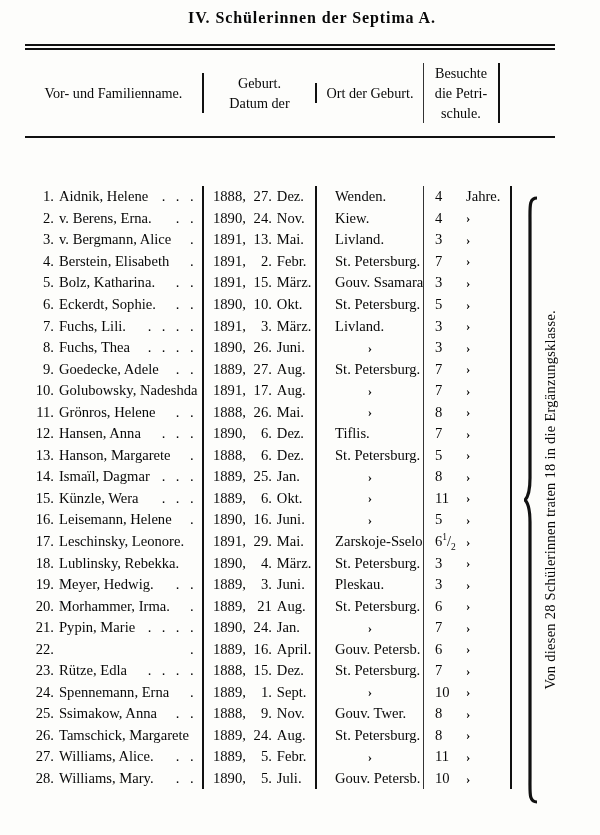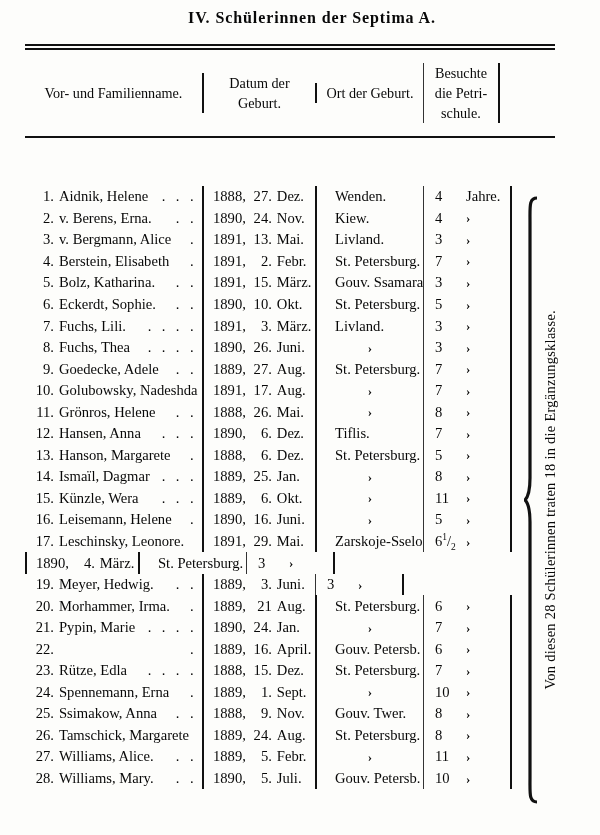--- a/index.html
+++ b/index.html
@@ -209,22 +209,22 @@
   <div class="doc-title">IV. Schülerinnen der Septima A.</div>
 
   <div class="table-wrap">
 
     <div class="rule-double"></div>
 
     <div class="head-band">
       <div class="head-row">
         <div class="hcell hcell-name">Vor- und Familienname.</div>
         <div class="hcell hcell-date">
+          <div>Geburt.</div>
           <div>Datum der</div>
-          <div>Geburt.</div>
         </div>
         <div class="hcell hcell-place">Ort der Geburt.</div>
         <div class="hcell hcell-years">
           <div>Besuchte</div>
           <div>die Petri-</div>
           <div>schule.</div>
         </div>
       </div>
     </div>
 
@@ -548,20 +548,25 @@
           </div>
           <div class="cell c-place">
             <span>Zarskoje-Sselo.</span>
           </div>
           <div class="cell c-years">
             <span class="yr-num frac">6<sup>1</sup>/<sub>2</sub></span>
             <span class="yr-unit ditto-mark">›</span>
           </div>
         </div>
         <div class="brow">
+          <div class="cell c-name">
+            <span class="idx">18.</span>
+            <span class="nm">Lublinsky, Rebekka.</span>
+            <span class="dots"></span>
+          </div>
           <div class="cell c-date">
             <span class="dt-year">1890,</span>
             <span class="dt-day">4.</span>
             <span class="dt-mon">März.</span>
           </div>
           <div class="cell c-place">
             <span>St. Petersburg.</span>
           </div>
           <div class="cell c-years">
             <span class="yr-num">3</span>
@@ -571,20 +576,23 @@
         <div class="brow">
           <div class="cell c-name">
             <span class="idx">19.</span>
             <span class="nm">Meyer, Hedwig.</span>
             <span class="dots">. .</span>
           </div>
           <div class="cell c-date">
             <span class="dt-year">1889,</span>
             <span class="dt-day">3.</span>
             <span class="dt-mon">Juni.</span>
+          </div>
+          <div class="cell c-place">
+            <span>Pleskau.</span>
           </div>
           <div class="cell c-years">
             <span class="yr-num">3</span>
             <span class="yr-unit ditto-mark">›</span>
           </div>
         </div>
         <div class="brow">
           <div class="cell c-name">
             <span class="idx">20.</span>
             <span class="nm">Morhammer, Irma.</span>

